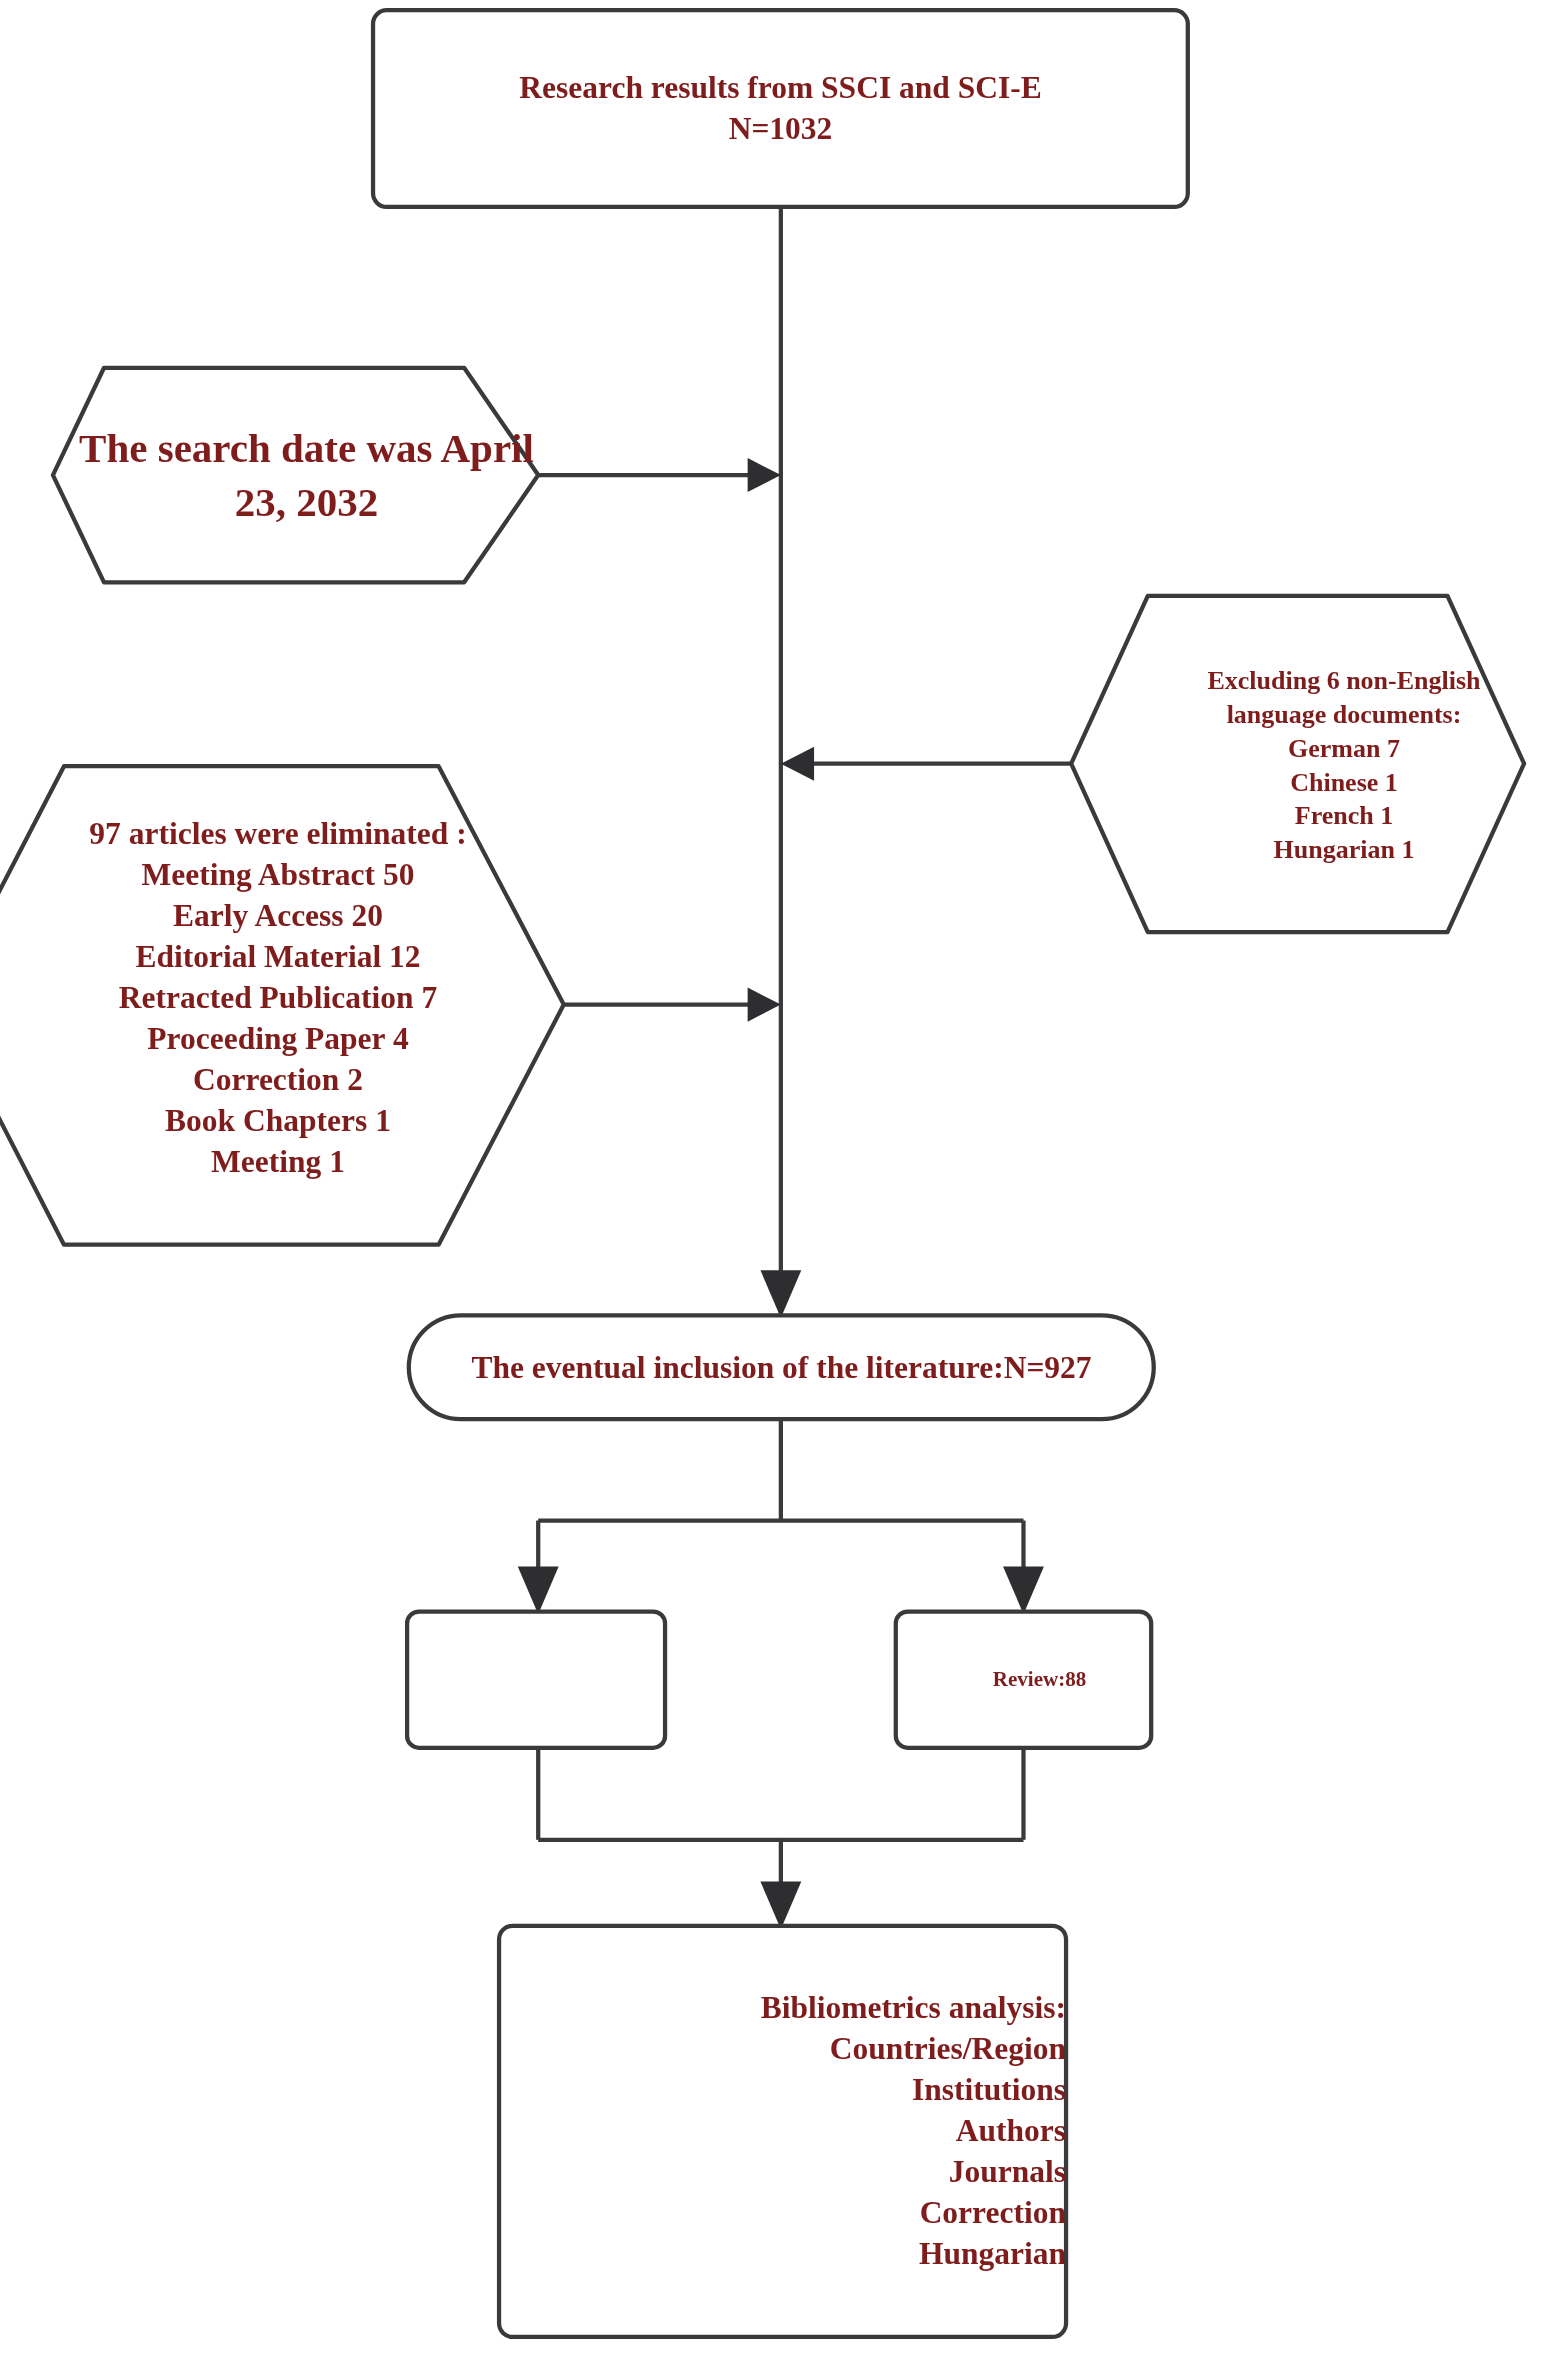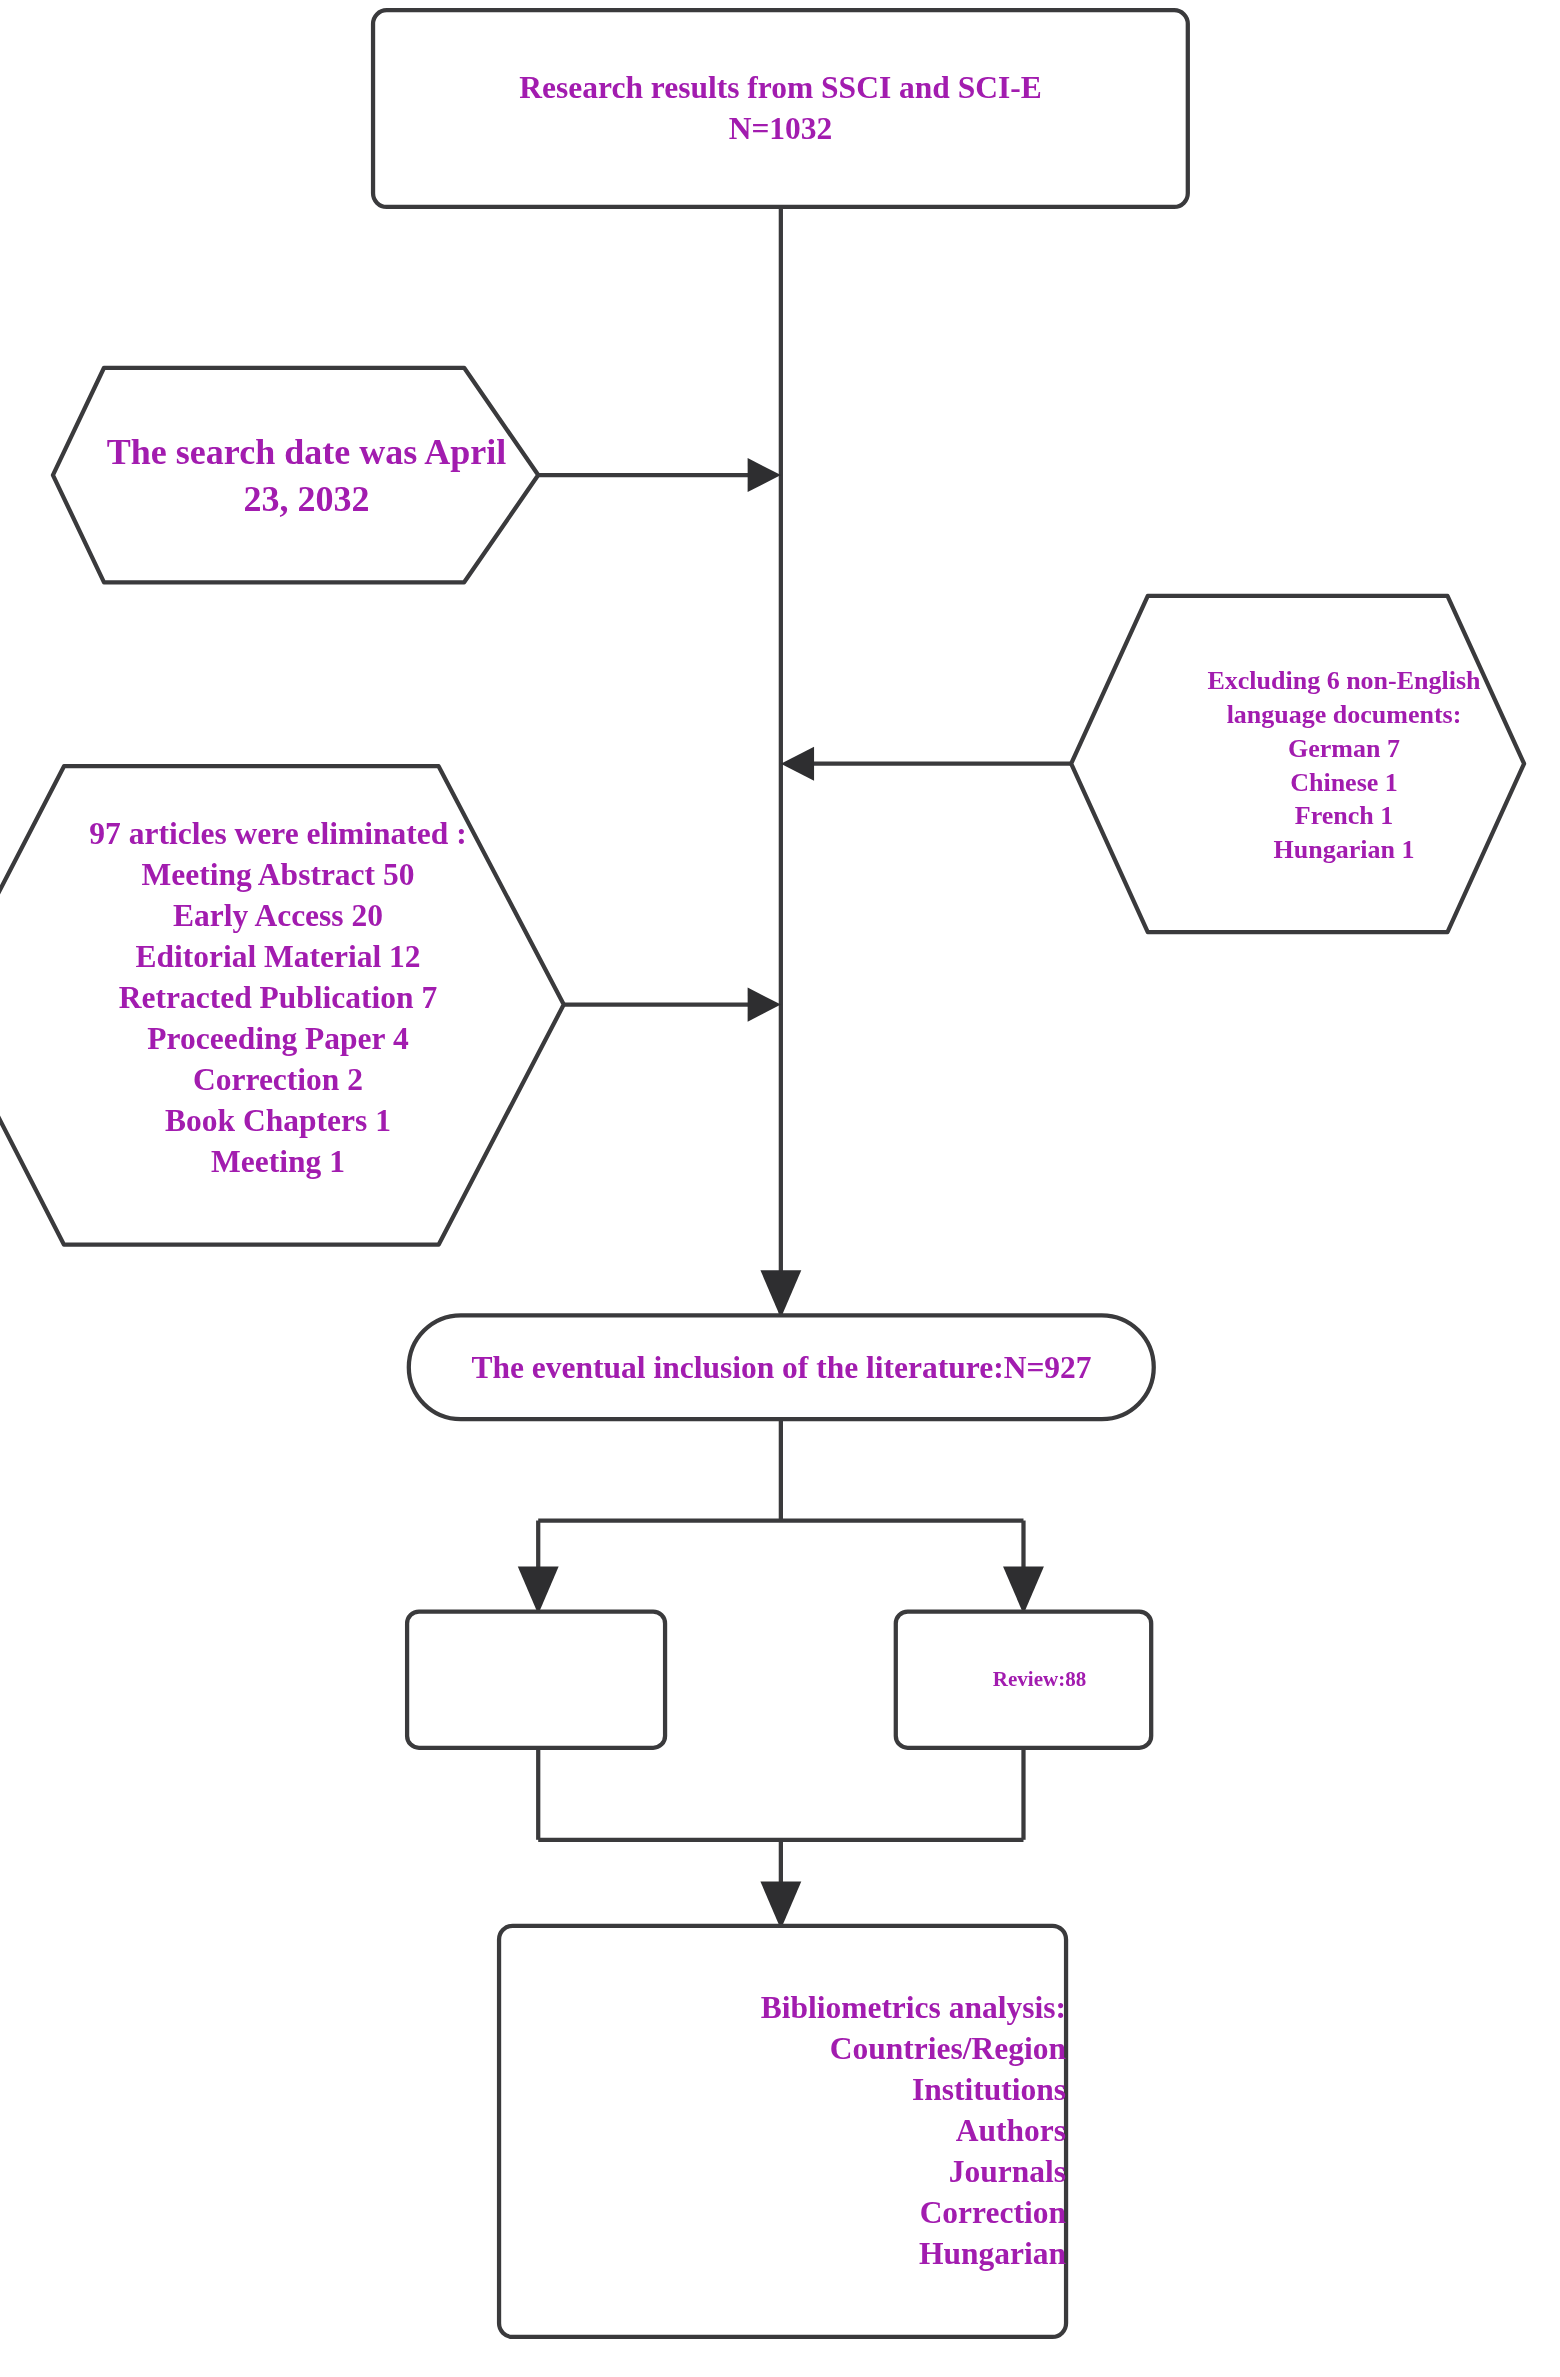--- a/index.html
+++ b/index.html
@@ -42,33 +42,33 @@
     fill: #2e2e30;
     stroke: none;
   }
   .node-text {
     position: absolute;
     display: flex;
     flex-direction: column;
     align-items: center;
     justify-content: center;
     text-align: center;
-    color: #a21caf;
+    color: #7f1d1d;
     font-weight: bold;
     font-family: "Liberation Serif", "DejaVu Serif", serif;
     line-height: 1.30;
     pointer-events: none;
   }
   .node-text .line {
     display: block;
     white-space: pre;
   }
   
   #text-source      { left: 373px; top: 10.2px;   width: 815px; height: 197px; font-size: 31.5px; }
-  #text-searchdate  { left: 100px; top: 368px;  width: 413px; height: 215px; font-size: 36px; }
+  #text-searchdate  { left: 100px; top: 368px;  width: 413px; height: 215px; font-size: 41px; }
   #text-language    { left: 1144px; top: 596px; width: 400px; height: 339px; font-size: 26px; }
   #text-eliminated  { left: 48px;  top: 777px;  width: 460px; height: 443px; font-size: 31.5px; }
   #text-included    { left: 409px; top: 1316px; width: 745px; height: 104px; font-size: 31.5px; }
   #text-articles    { left: 407px; top: 1612px; width: 258px; height: 136px; font-size: 31.5px; }
   #text-review      { left: 912px; top: 1612px; width: 255px; height: 136px; font-size: 21px; }
   #text-analysis    { left: 499px; top: 1926px; width: 567px; height: 411px; font-size: 31.5px; align-items: flex-end; }
 </style>
 </head>
 <body>
 

